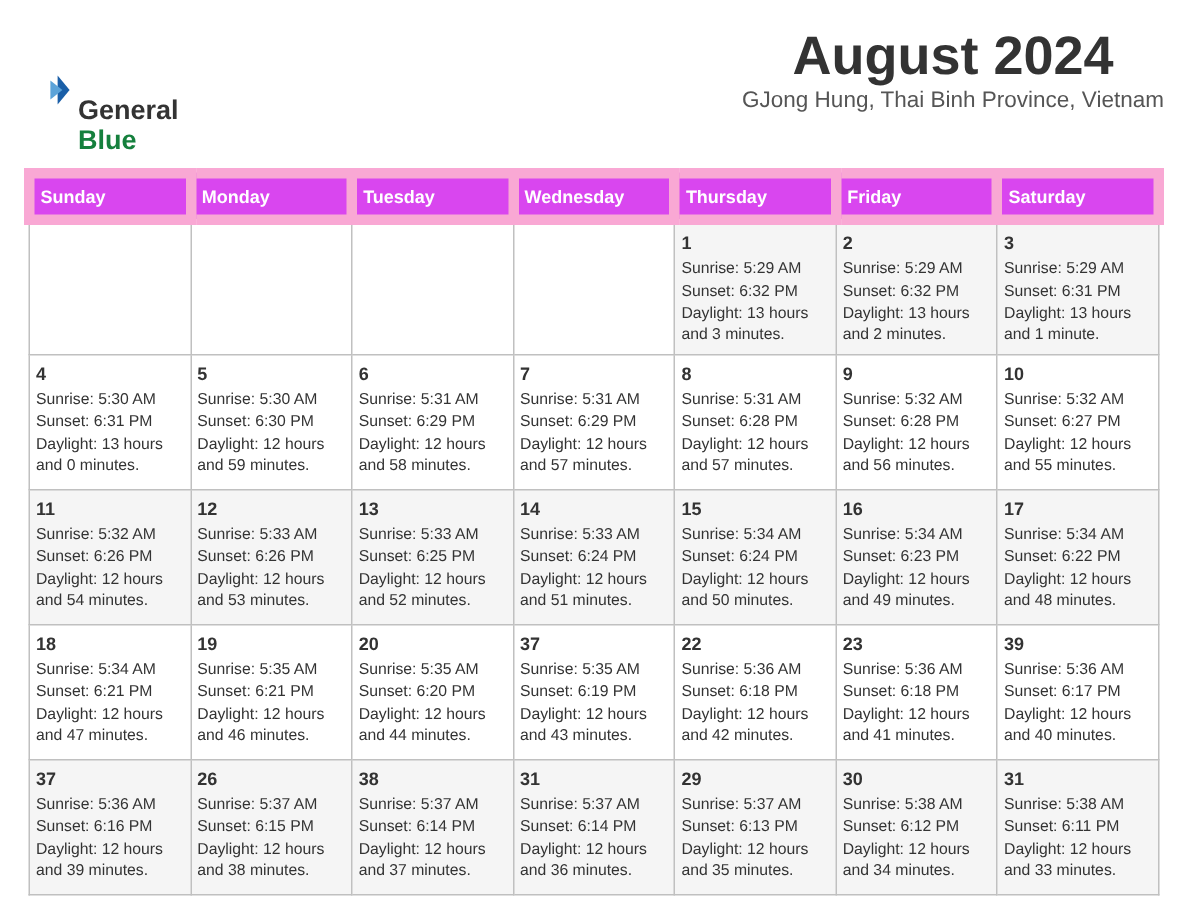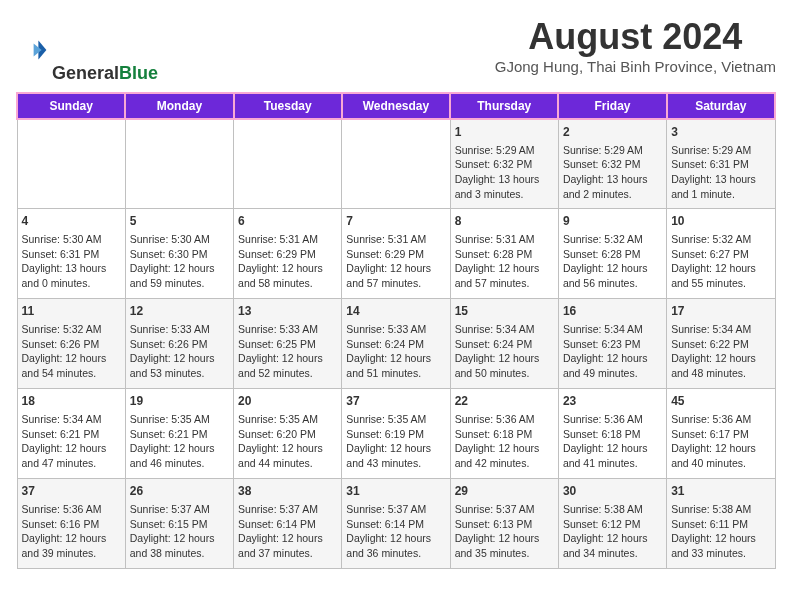--- a/index.html
+++ b/index.html
@@ -16,21 +16,21 @@
       align-items: flex-start;
       margin-bottom: 8px;
     }
     .logo {
       display: flex;
       align-items: center;
       gap: 4px;
     }
     .logo-text {
       display: flex;
-      flex-direction: row;
+      flex-direction: column;
       line-height: 1.1;
       margin-top: 48px;
     }
     .logo-icon {
       width: 32px;
       height: 32px;
     }
     .title-block {
       text-align: right;
     }
@@ -44,27 +44,27 @@
       font-size: 15px;
       color: #555;
       text-align: center;
     }
     table {
       width: 100%;
       border-collapse: collapse;
       font-size: 11px;
     }
     thead tr th {
-      background-color: #6d28d9;
+      background-color: #d946ef;
       color: #fff;
       padding: 5px 4px;
-      text-align: center;
+      text-align: left;
       font-size: 12px;
       font-weight: bold;
-      border: 2px solid #f9a8d4;
+      border: 7px solid #f9a8d4;
     }
     tbody tr td {
       border: 1px solid #c0c0c0;
       padding: 4px 4px;
       vertical-align: top;
       min-height: 80px;
       height: 90px;
       background: #fff;
       color: #333;
       line-height: 1.4;
@@ -285,21 +285,21 @@
 and 42 minutes.</div>
         </td>
         <td>
           <span class="day-num">23</span>
           <div class="day-info" style="white-space: pre-line;">Sunrise: 5:36 AM
 Sunset: 6:18 PM
 Daylight: 12 hours
 and 41 minutes.</div>
         </td>
         <td>
-          <span class="day-num">45</span>
+          <span class="day-num">39</span>
           <div class="day-info" style="white-space: pre-line;">Sunrise: 5:36 AM
 Sunset: 6:17 PM
 Daylight: 12 hours
 and 40 minutes.</div>
         </td>
       </tr>
       <tr>
         <td>
           <span class="day-num">37</span>
           <div class="day-info" style="white-space: pre-line;">Sunrise: 5:36 AM

